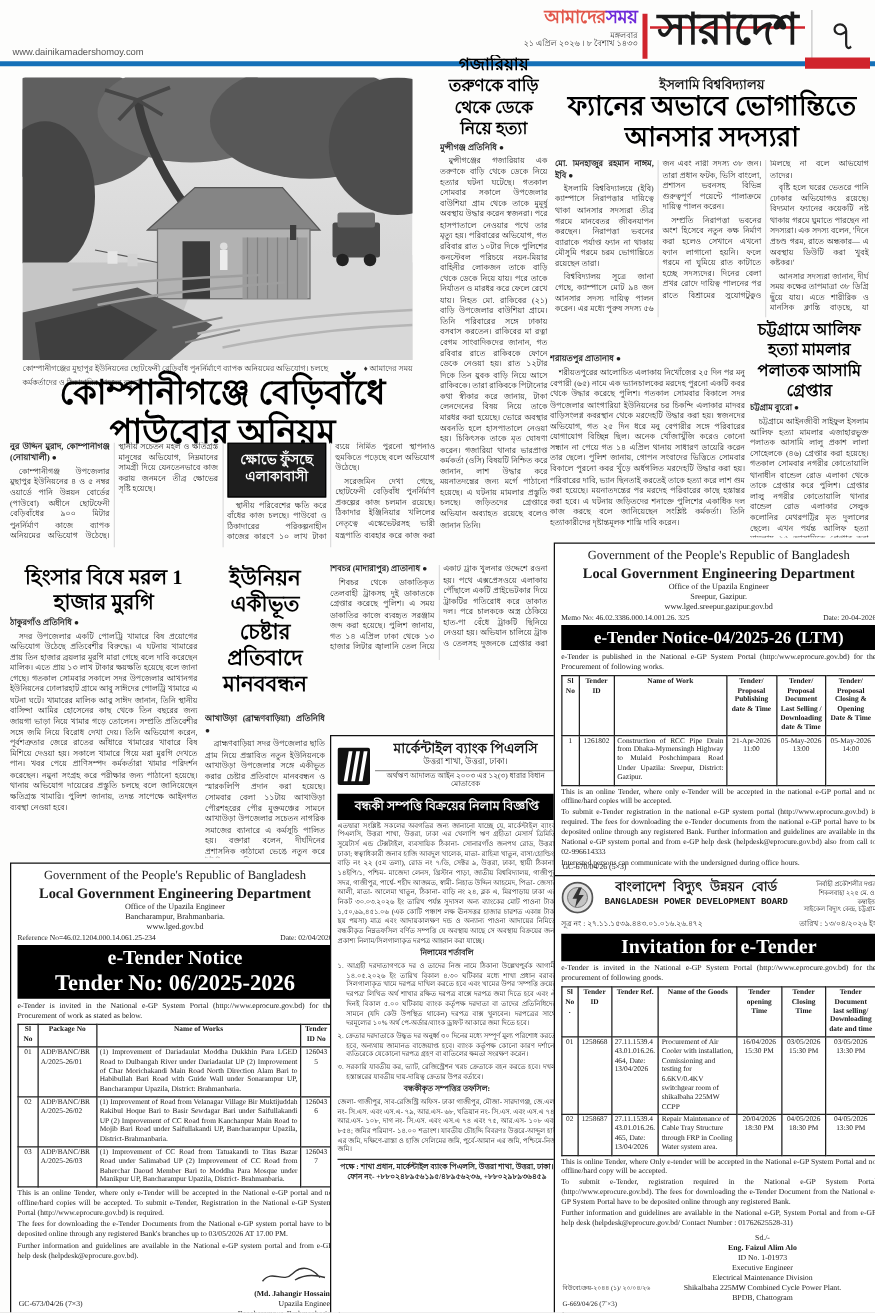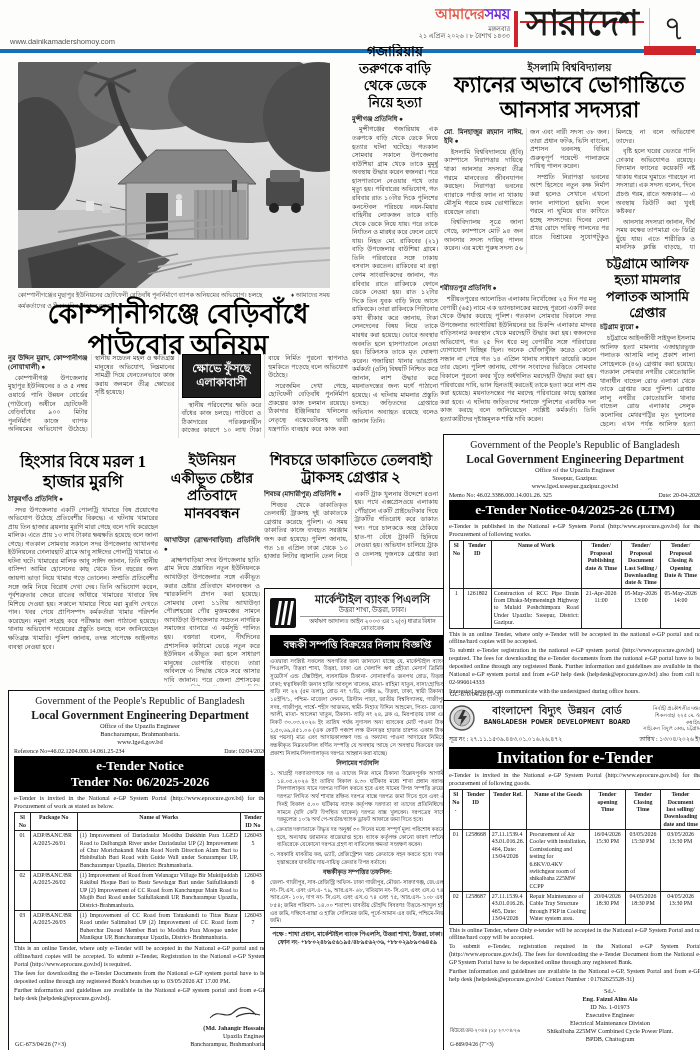--- a/index.html
+++ b/index.html
@@ -29,21 +29,21 @@
   
   .caption{left:18px;top:290px;width:312px;font-size:6.2px;color:#333;display:flex;justify-content:space-between;}
   .mainhead{left:8px;top:299px;width:340px;font-size:27px;line-height:1.13;}
   .mainbody{left:8px;top:354px;width:340px;height:84px;column-count:4;column-gap:7px;
             column-rule:1px solid #ddd;overflow:hidden;}
   .blackbox{background:#1e1e1e;border:1px solid #000;color:#fff;text-align:center;font-size:11px;
             font-weight:700;line-height:1.25;padding:7px 2px;margin:2px 0 3px 0;break-inside:avoid;}
   
   .art{overflow:hidden;}
   .h-hingsha{font-size:16.5px;line-height:1.2;margin-bottom:3px;}
-  .h-union{font-size:14px;line-height:1.25;margin-bottom:14px;}
+  .h-union{font-size:17px;line-height:1.25;margin-bottom:14px;}
   .h-shibchar{font-size:14.5px;line-height:1.2;margin-bottom:3px;}
   .shibcols{column-count:2;column-gap:7px;column-rule:1px solid #ddd;height:76px;overflow:hidden;}
   .h-gazaria{font-size:13.5px;line-height:1.25;margin-bottom:3px;}
   .fankicker{left:444px;top:60px;width:251px;text-align:center;font-size:10.5px;font-weight:600;}
   .fanhead{left:444px;top:73px;width:251px;font-size:21.5px;line-height:1.18;}
   .fanbody{left:444px;top:128px;width:251px;height:126px;column-count:3;column-gap:7px;
            column-rule:1px solid #ddd;overflow:hidden;}
   .h-nikhoj{font-size:16px;line-height:1.22;margin-bottom:2px;}
   .h-ctg{font-size:13px;line-height:1.25;margin-bottom:2px;}
   
@@ -167,21 +167,20 @@
 
   <div class="abs art" style="left:164px;top:452px;width:96px;height:234px;">
     <div class="hl h-union">ইউনিয়ন একীভূত চেষ্টার প্রতিবাদে মানববন্ধন</div>
     <div class="bodytxt">
       <span class="byline">আখাউড়া (ব্রাহ্মণবাড়িয়া) প্রতিনিধি ●</span>
       <p>ব্রাহ্মণবাড়িয়া সদর উপজেলার ছাতি গ্রাম নিয়ে প্রস্তাবিত নতুন ইউনিয়নকে আখাউড়া উপজেলার সঙ্গে একীভূত করার চেষ্টার প্রতিবাদে মানববন্ধন ও স্মারকলিপি প্রদান করা হয়েছে। সোমবার বেলা ১১টায় আখাউড়া পৌরশহরের পৌর মুক্তমঞ্চের সামনে আখাউড়া উপজেলার সচেতন নাগরিক সমাজের ব্যানারে এ কর্মসূচি পালিত হয়। বক্তারা বলেন, দীর্ঘদিনের প্রশাসনিক কাঠামো ভেঙে নতুন করে ইউনিয়ন একীভূত করা হলে সাধারণ মানুষের ভোগান্তি বাড়বে। তারা অবিলম্বে এ সিদ্ধান্ত থেকে সরে আসার দাবি জানান। পরে জেলা প্রশাসকের মাধ্যমে সংশ্লিষ্ট মন্ত্রণালয়ে স্মারকলিপি পাঠানো হয়।</p>
     </div>
   </div>
 
   <div class="abs art" style="left:264px;top:452px;width:174px;height:134px;">
-    <div class="hl h-shibchar">শিবচরে ডাকাতিতে তেলবাহী ট্রাকসহ গ্রেপ্তার ২</div>
     <div class="bodytxt shibcols">
       <span class="byline">শিবচর (মাদারীপুর) প্রতিনিধি ●</span>
       <p>শিবচর থেকে ডাকাতিকৃত তেলবাহী ট্রাকসহ দুই ডাকাতকে গ্রেপ্তার করেছে পুলিশ। এ সময় ডাকাতির কাজে ব্যবহৃত সরঞ্জাম জব্দ করা হয়েছে। পুলিশ জানায়, গত ১৪ এপ্রিল ঢাকা থেকে ১৩ হাজার লিটার জ্বালানি তেল নিয়ে একটি ট্রাক খুলনার উদ্দেশে রওনা হয়। পথে এক্সপ্রেসওয়ে এলাকায় পৌঁছালে একটি প্রাইভেটকার দিয়ে ট্রাকটির গতিরোধ করে ডাকাত দল। পরে চালককে অস্ত্র ঠেকিয়ে হাত-পা বেঁধে ট্রাকটি ছিনিয়ে নেওয়া হয়। অভিযান চালিয়ে ট্রাক ও তেলসহ দুজনকে গ্রেপ্তার করা হয়। বাকিদের গ্রেপ্তারে অভিযান চলছে বলে জানায় পুলিশ।</p>
     </div>
   </div>
 
   <div class="abs art" style="left:352px;top:44px;width:86px;height:526px;">
     <div class="hl h-gazaria">গজারিয়ায় তরুণকে বাড়ি থেকে ডেকে নিয়ে হত্যা</div>
     <div class="bodytxt">
       <span class="byline">মুন্সীগঞ্জ প্রতিনিধি ●</span>
@@ -219,22 +218,22 @@
     <div class="nb-c nb-govt">Government of the People's Republic of Bangladesh</div>
     <div class="nb-c nb-dept">Local Government Engineering Department</div>
     <div class="nb-c nb-sub">Office of the Upazila Engineer</div>
     <div class="nb-c nb-sub">Bancharampur, Brahmanbaria.</div>
     <div class="nb-c nb-sub">www.lged.gov.bd</div>
     <div class="nb-refrow">
       <span>Reference No=46.02.1204.000.14.061.25-234</span>
       <span>Date: 02/04/2026</span>
     </div>
     <div class="nb-titlebar">
-      <div style="font-size:13px;">e-Tender Notice</div>
-      <div style="font-size:13px;">Tender No: 06/2025-2026</div>
+      <div style="font-size:16px;">e-Tender Notice</div>
+      <div style="font-size:18px;">Tender No: 06/2025-2026</div>
     </div>
     <div class="nb-intro">e-Tender is invited in the National e-GP System Portal (http://www.eprocure.gov.bd) for the Procurement of work as stated as below.</div>
     <table class="ntab">
       <colgroup>
           <col style="width:15px">
           <col style="width:45px">
           <col style="width:156px">
           <col style="width:24px">
         </colgroup>
       <tbody>

